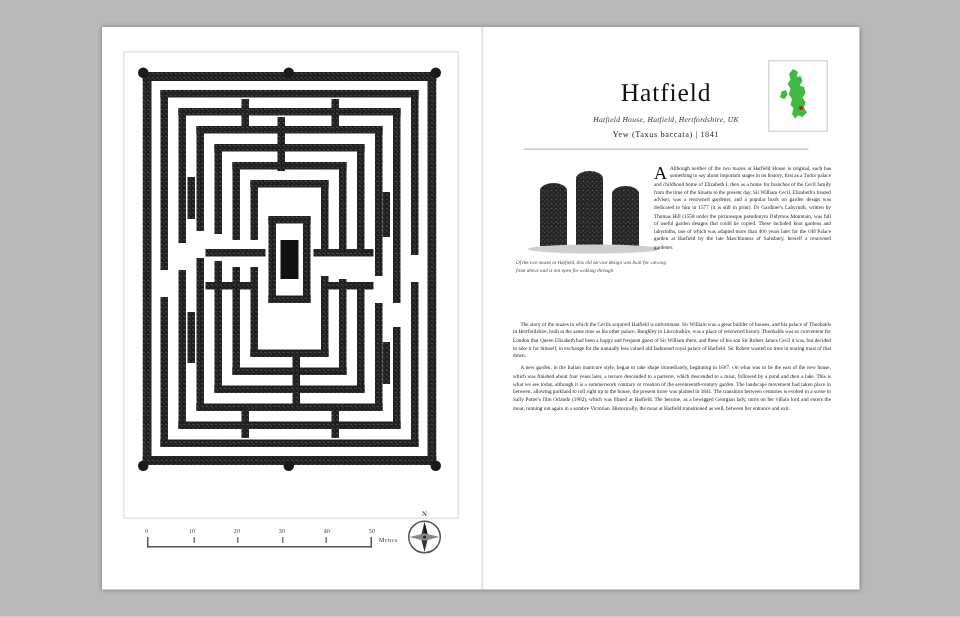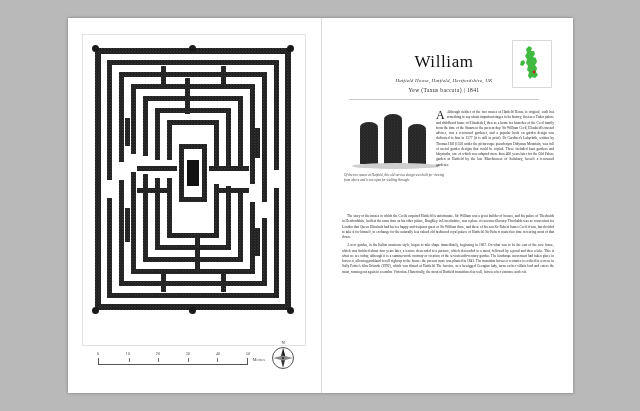--- a/index.html
+++ b/index.html
@@ -366,21 +366,21 @@
 
     <div class="map-badge">
       <div class="frame"></div>
       <svg class="uk-svg" width="28" height="40" viewBox="0 0 28 40" xmlns="http://www.w3.org/2000/svg">
         <path d="M11 2 L14 4 L13 7 L16 7 L17 10 L15 13 L18 14 L19 18 L17 21 L19 24 L18 28 L20 31 L17 34 L14 33 L12 35 L10 32 L11 28 L9 26 L10 22 L8 19 L9 15 L7 12 L9 9 L8 5 Z" fill="#3fb93f"></path>
         <path d="M3 17 L6 16 L7 19 L5 22 L2 21 Z" fill="#3fb93f"></path>
         <circle cx="16" cy="28" r="1.4" fill="#c21f1f"></circle>
       </svg>
     </div>
 
-    <div class="title">William</div>
+    <div class="title">Hatfield</div>
     <div class="subtitle">Hatfield House, Hatfield, Hertfordshire, UK</div>
     <div class="species">
       <span>Yew (Taxus baccata)</span>
       <span> | </span>
       <span>1841</span>
     </div>
     <div class="rule"></div>
 
     <div class="illus">
       <svg width="100" height="62" viewBox="0 0 100 62" xmlns="http://www.w3.org/2000/svg">

